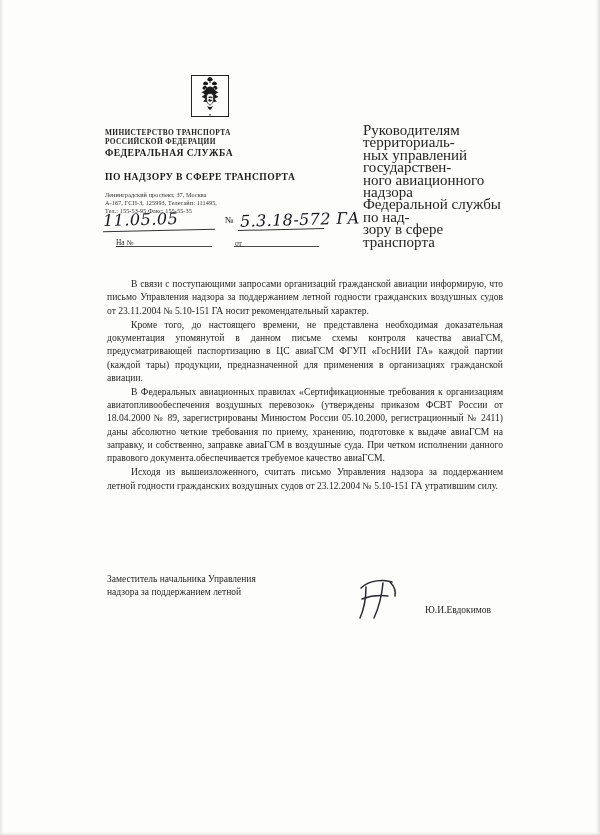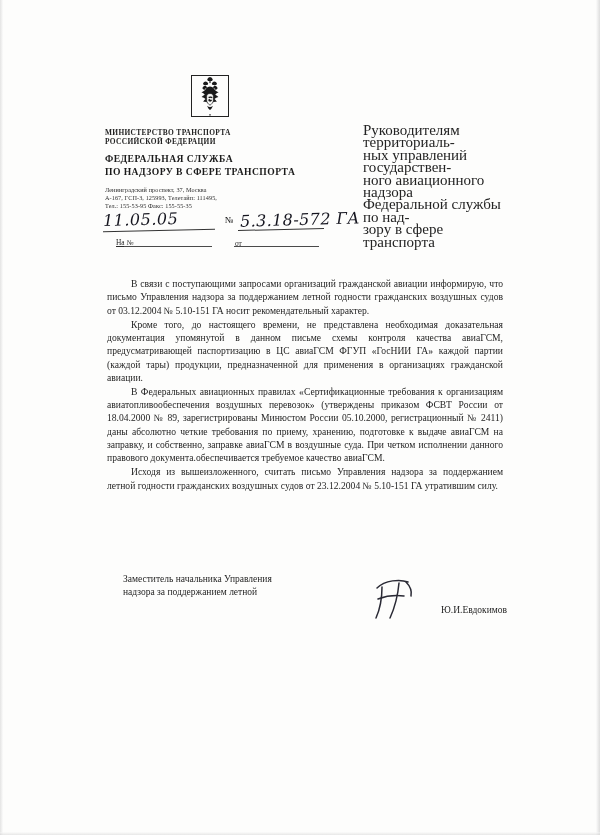--- a/index.html
+++ b/index.html
@@ -64,21 +64,20 @@
     font-size: 7.4px;
     letter-spacing: .35px;
     line-height: 9.4px;
     color: #232323;
   }
   .service-line {
     font-weight: bold;
     font-size: 9.6px;
     letter-spacing: .45px;
     line-height: 12.4px;
-    margin-top: 6px;
     color: #1b1b1b;
   }
   .addr {
     font-size: 6.2px;
     line-height: 8.2px;
     margin-top: 7px;
     color: #2d2d2d;
     letter-spacing: .1px;
   }
 
@@ -172,21 +171,20 @@
   
   .sig-block {
     position: absolute;
     left: 107px;
     top: 573px;
     width: 400px;
     height: 70px;
     font-size: 9.5px;
     line-height: 13.2px;
     color: #1f1f1f;
-    margin-left: 16px;
   }
   .sig-title {
     position: absolute;
     left: 0; top: 0;
     width: 240px;
   }
   .sig-scribble {
     position: absolute;
     left: 246px;
     top: 4px;
@@ -232,21 +230,21 @@
         <path d="M17.2 31.8c.9.8 1.8 1.3 2.8 1.3s1.9-.5 2.8-1.3c-.5 1.9-1.4 3.3-2.8 4.2-1.4-.9-2.3-2.3-2.8-4.2z"></path>
 
         <path d="M19.3 40.2h1.4v1.4h-1.4z"></path>
       </g>
     </svg>
 
     <div class="org-line">МИНИСТЕРСТВО ТРАНСПОРТА</div>
     <div class="org-line">РОССИЙСКОЙ ФЕДЕРАЦИИ</div>
 
     <div class="service-line">ФЕДЕРАЛЬНАЯ СЛУЖБА</div>
-    <div class="service-line" style="margin-top:1px">ПО НАДЗОРУ В СФЕРЕ ТРАНСПОРТА</div>
+    <div class="service-line" style="margin-top:12px">ПО НАДЗОРУ В СФЕРЕ ТРАНСПОРТА</div>
 
     <div class="addr">Ленинградский проспект, 37, Москва</div>
     <div class="addr" style="margin-top:0">А-167, ГСП-3, 125993, Телетайп: 111495,</div>
     <div class="addr" style="margin-top:0">Тел.: 155-53-95 Факс: 155-55-35</div>
   </div>
 
   <div class="hw-row">
     <div class="hw hw-date">11.05.05</div>
     <div class="hw-no-sym">№</div>
     <div class="hw hw-num">5.3.18-572 ГА</div>
@@ -263,21 +261,21 @@
 
   <div class="addressee">
     <div>Руководителям территориаль-</div>
     <div>ных управлений государствен-</div>
     <div>ного авиационного надзора</div>
     <div>Федеральной службы по над-</div>
     <div>зору в сфере транспорта</div>
   </div>
 
   <div class="body-text">
-    <p>В связи с поступающими запросами организаций гражданской авиации информирую, что письмо Управления надзора за поддержанием летной годности гражданских воздушных судов от 03.12.2004 № 5.10-151 ГА носит рекомендательный характер.</p>
+    <p>В связи с поступающими запросами организаций гражданской авиации информирую, что письмо Управления надзора за поддержанием летной годности гражданских воздушных судов от 23.11.2004 № 5.10-151 ГА носит рекомендательный характер.</p>
     <p>Кроме того, до настоящего времени, не представлена необходимая доказательная документация упомянутой в данном письме схемы контроля качества авиаГСМ, предусматривающей паспортизацию в ЦС авиаГСМ ФГУП «ГосНИИ ГА» каждой партии (каждой тары) продукции, предназначенной для применения в организациях гражданской авиации.</p>
     <p>В Федеральных авиационных правилах «Сертификационные требования к организациям авиатопливообеспечения воздушных перевозок» (утверждены приказом ФСВТ России от 18.04.2000 № 89, зарегистрированы Минюстом России 05.10.2000, регистрационный № 2411) даны абсолютно четкие требования по приему, хранению, подготовке к выдаче авиаГСМ на заправку, и собственно, заправке авиаГСМ в воздушные суда. При четком исполнении данного правового документа.обеспечивается требуемое качество авиаГСМ.</p>
     <p>Исходя из вышеизложенного, считать письмо Управления надзора за поддержанием летной годности гражданских воздушных судов от 23.12.2004 № 5.10-151 ГА утратившим силу.</p>
   </div>
 
   <div class="sig-block">
     <div class="sig-title">
       <div>Заместитель начальника Управления</div>
       <div>надзора за поддержанием летной</div>
     </div>

